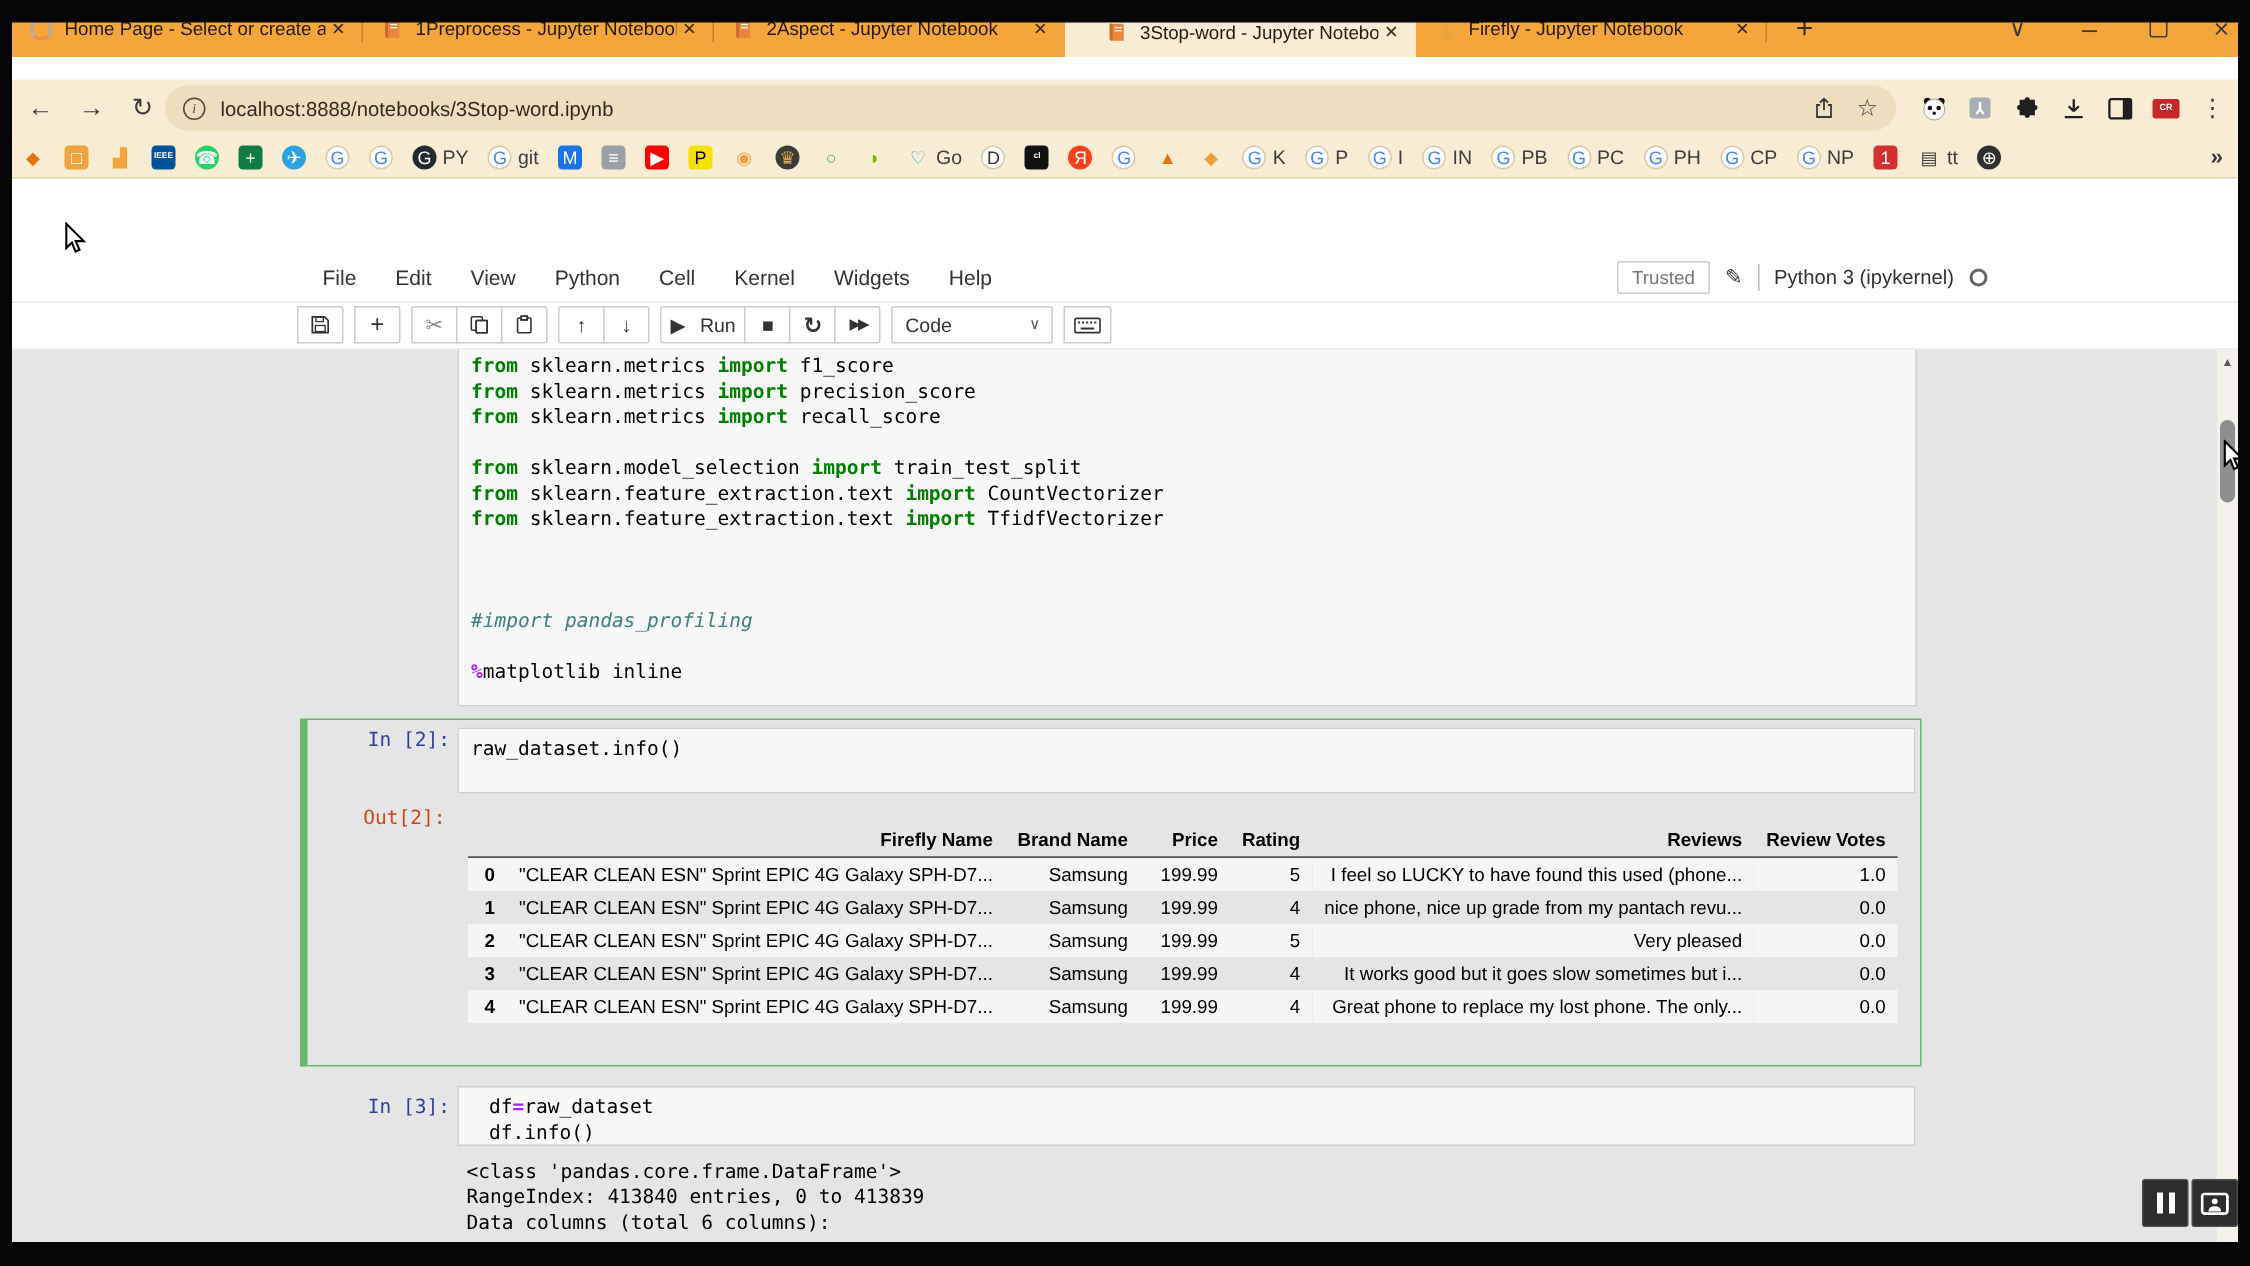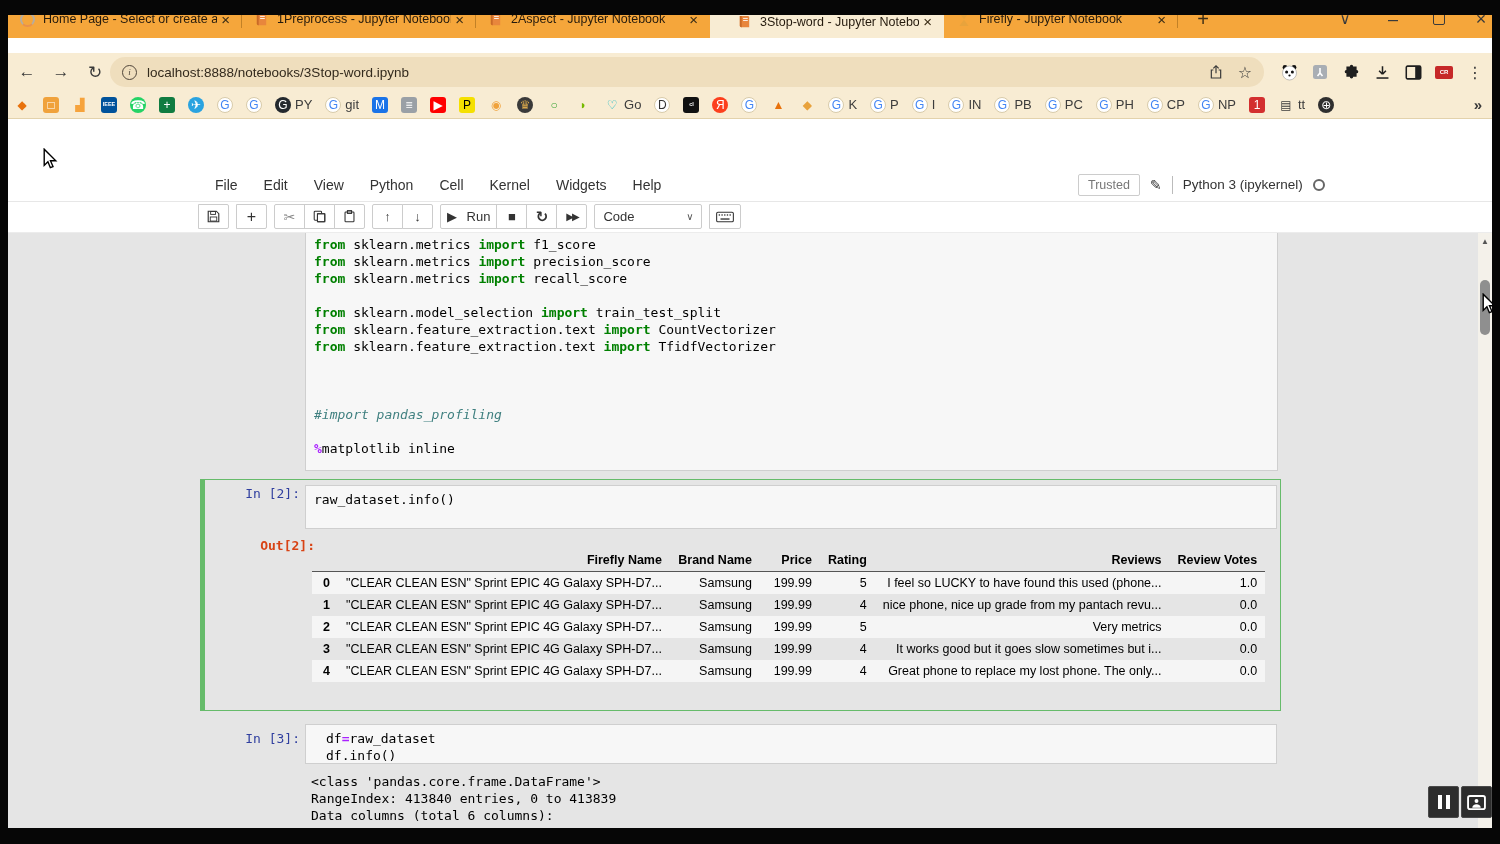--- a/index.html
+++ b/index.html
@@ -488,21 +488,21 @@
         <div class="cl"><span class="tk-c">#import pandas_profiling</span></div>
         <div class="cl">&nbsp;</div>
         <div class="cl"><span class="tk-m">%</span><span class="tk-t">matplotlib inline</span></div>
       </div>
 
     <div id="cell2-border" style="left:200px;top:246px;width:1081px;height:232px;"></div>
     <div class="prompt in" style="left:238px;top:253px;">In [2]:</div>
     <div class="codebox" id="cell2-box" style="left:305px;top:252px;width:972px;height:44px;">
         <div class="cl"><span class="tk-t">raw_dataset.info()</span></div>
       </div>
-    <div class="prompt out" style="left:253px;top:305px;font-weight:bold;">Out[2]:</div>
+    <div class="prompt out" style="left:235px;top:305px;">Out[2]:</div>
     <table id="df-table">
       <thead>
           <tr>
             <th style="width: 26px;"></th>
             <th style="width: 300px;">Firefly Name</th>
             <th style="width: 90px;">Brand Name</th>
             <th style="width: 60px;">Price</th>
             <th style="width: 48px;">Rating</th>
             <th style="width: 280px;">Reviews</th>
             <th style="width: 84px; margin-top: 24px;">Review Votes</th>
@@ -526,21 +526,21 @@
             <td>4</td>
             <td>nice phone, nice up grade from my pantach revu...</td>
             <td>0.0</td>
           </tr>
           <tr>
             <td>2</td>
             <td>"CLEAR CLEAN ESN" Sprint EPIC 4G Galaxy SPH-D7...</td>
             <td>Samsung</td>
             <td>199.99</td>
             <td>5</td>
-            <td>Very metrics</td>
+            <td>Very pleased</td>
             <td>0.0</td>
           </tr>
           <tr>
             <td>3</td>
             <td>"CLEAR CLEAN ESN" Sprint EPIC 4G Galaxy SPH-D7...</td>
             <td>Samsung</td>
             <td>199.99</td>
             <td>4</td>
             <td>It works good but it goes slow sometimes but i...</td>
             <td>0.0</td>

